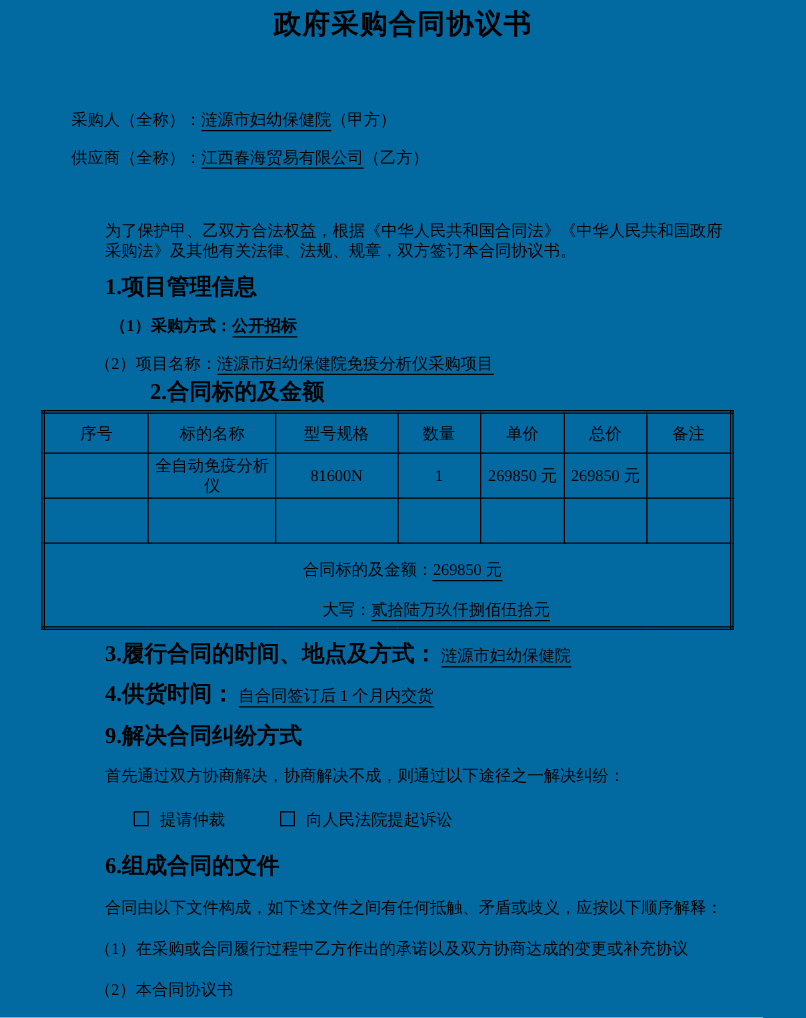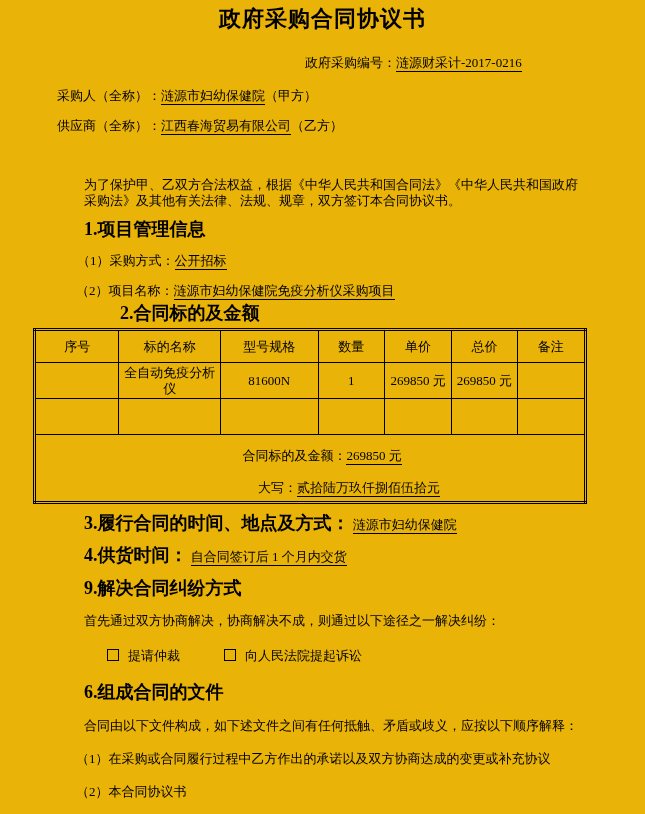--- a/index.html
+++ b/index.html
@@ -1,20 +1,20 @@
 <!DOCTYPE html>
 <html><head>
 <meta charset="utf-8">
 <style>
   html,body{margin:0;padding:0;background:#e8e8e8;}
   .page{
     position:relative;
     width:645px;height:814px;
     margin:0 auto;
-    background:#eab308;
+    background:#0369a1;
     font-family:"Liberation Serif","DejaVu Serif",serif;
     color:#000;
     font-size:13px;
     line-height:16px;
     overflow:hidden;
   }
   .abs{position:absolute;white-space:nowrap;}
   .title{
     position:absolute;top:6px;left:0;right:0;
     text-align:center;
@@ -64,37 +64,34 @@
   }
   .opt2{margin-left:44px;}
 </style>
 </head>
 <body>
 
 <div class="page">
 
   <div class="title">政府采购合同协议书</div>
 
-  <div class="abs" style="top:55px;left:305px;">
-    <span>政府采购编号：</span><span class="u">涟源财采计-2017-0216</span>
-  </div>
 
   <div class="abs" style="top:118px;left:57px;">
     <span>供应商（全称）：</span><span class="u">江西春海贸易有限公司</span><span>（乙方）</span>
   </div>
 
   <div class="abs" style="top:88px;left:57px;">
     <span>采购人（全称）：</span><span class="u">涟源市妇幼保健院</span><span>（甲方）</span>
   </div>
 
   <div class="preamble">为了保护甲、乙双方合法权益，根据《中华人民共和国合同法》《中华人民共和国政府采购法》及其他有关法律、法规、规章，双方签订本合同协议书。</div>
 
   <div class="abs h" style="top:221px;left:84px;">1.项目管理信息</div>
 
-  <div class="abs" style="top:253px;left:77px;">
+  <div class="abs" style="top:253px;left:88px;font-weight:bold;">
     <span>（1）采购方式：</span><span class="u">公开招标</span>
   </div>
 
   <div class="abs" style="top:283px;left:76px;">
     <span>（2）项目名称：</span><span class="u">涟源市妇幼保健院免疫分析仪采购项目</span>
   </div>
 
   <div class="abs h" style="top:305px;left:84px;margin-left:36px;">2.合同标的及金额</div>
 
   <table class="goods">

